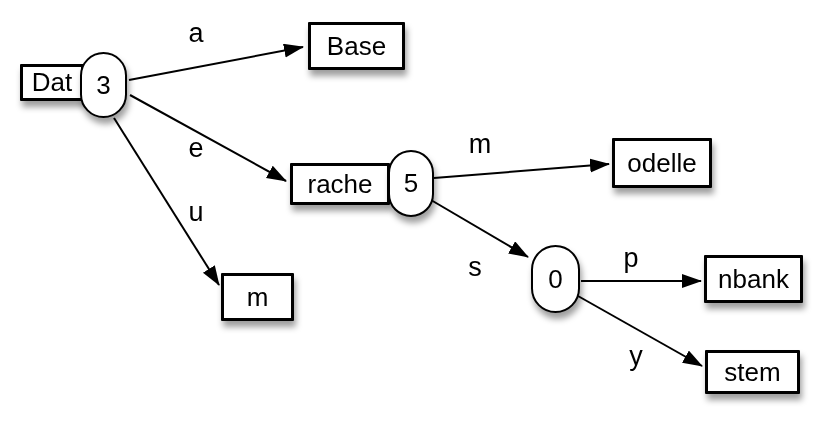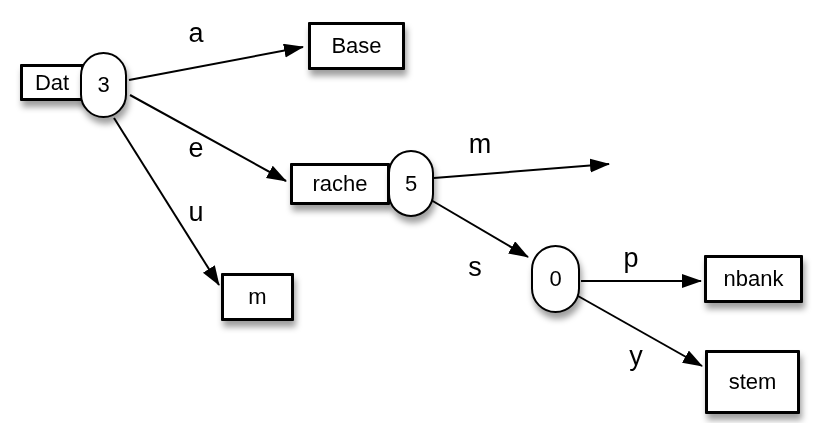--- a/index.html
+++ b/index.html
@@ -26,21 +26,21 @@
     stroke-width: 2;
   }
   .node {
     position: absolute;
     box-sizing: border-box;
     background: #ffffff;
     border: 3px solid #000000;
     display: flex;
     align-items: center;
     justify-content: center;
-    font-size: 22px;
+    font-size: 26px;
     color: #000000;
     box-shadow: 2px 6px 6px rgba(0, 0, 0, 0.38);
   }
   .rect-node {
     border-radius: 1px;
     z-index: 1;
   }
   .capsule-node {
     border-width: 2.5px;
     border-radius: 999px;
@@ -80,26 +80,27 @@
   <div class="node capsule-node" style="left:80px; top:52px; width:47px; height:66px;">3</div>
 
   <div class="node rect-node" style="left:308px; top:22px; width:97px; height:48px;">Base</div>
 
   <div class="node rect-node" style="left:290px; top:163px; width:100px; height:42px;">rache</div>
 
   <div class="node capsule-node" style="left:388px; top:150px; width:46px; height:67px;">5</div>
 
   <div class="node rect-node" style="left:221px; top:273px; width:73px; height:48px;">m</div>
 
+  <div class="node rect-node" style="left:612px; top:138px; width:100px; height:50px;">odelle</div>
 
   <div class="node capsule-node" style="left:531px; top:245px; width:49px; height:68px;">0</div>
 
   <div class="node rect-node" style="left:704px; top:255px; width:99px; height:48px;">nbank</div>
 
-  <div class="node rect-node" style="left:705px; top:350px; width:95px; height:64px;">stem</div>
+  <div class="node rect-node" style="left:705px; top:350px; width:95px; height:44px;">stem</div>
 
   <div class="edge-label" style="left:196px; top:33px;">a</div>
 
   <div class="edge-label" style="left:196px; top:148px;">e</div>
 
   <div class="edge-label" style="left:196px; top:212px;">u</div>
 
   <div class="edge-label" style="left:480px; top:144px;">m</div>
 
   <div class="edge-label" style="left:475px; top:267px;">s</div>

